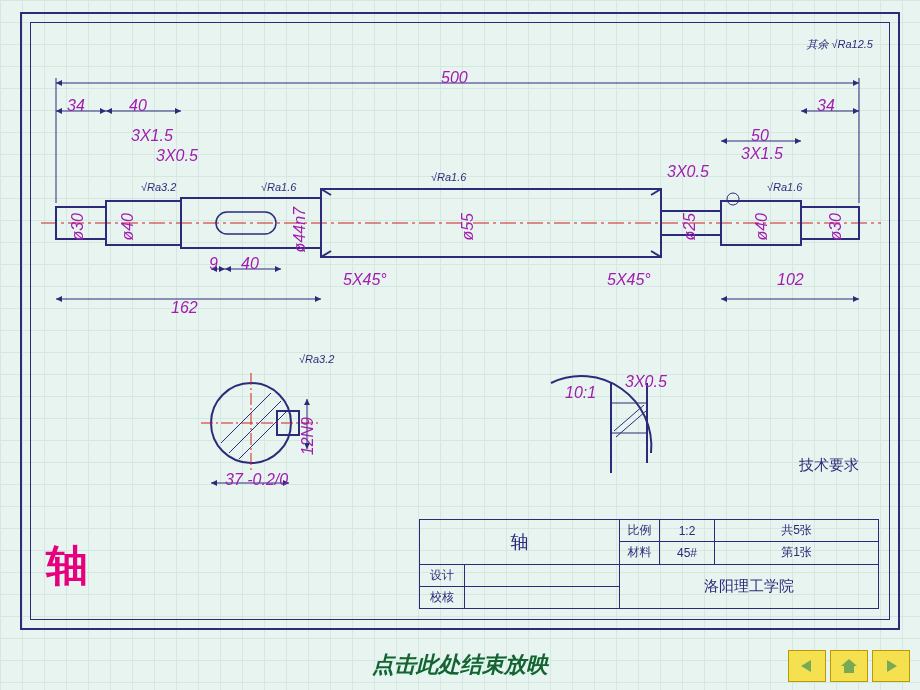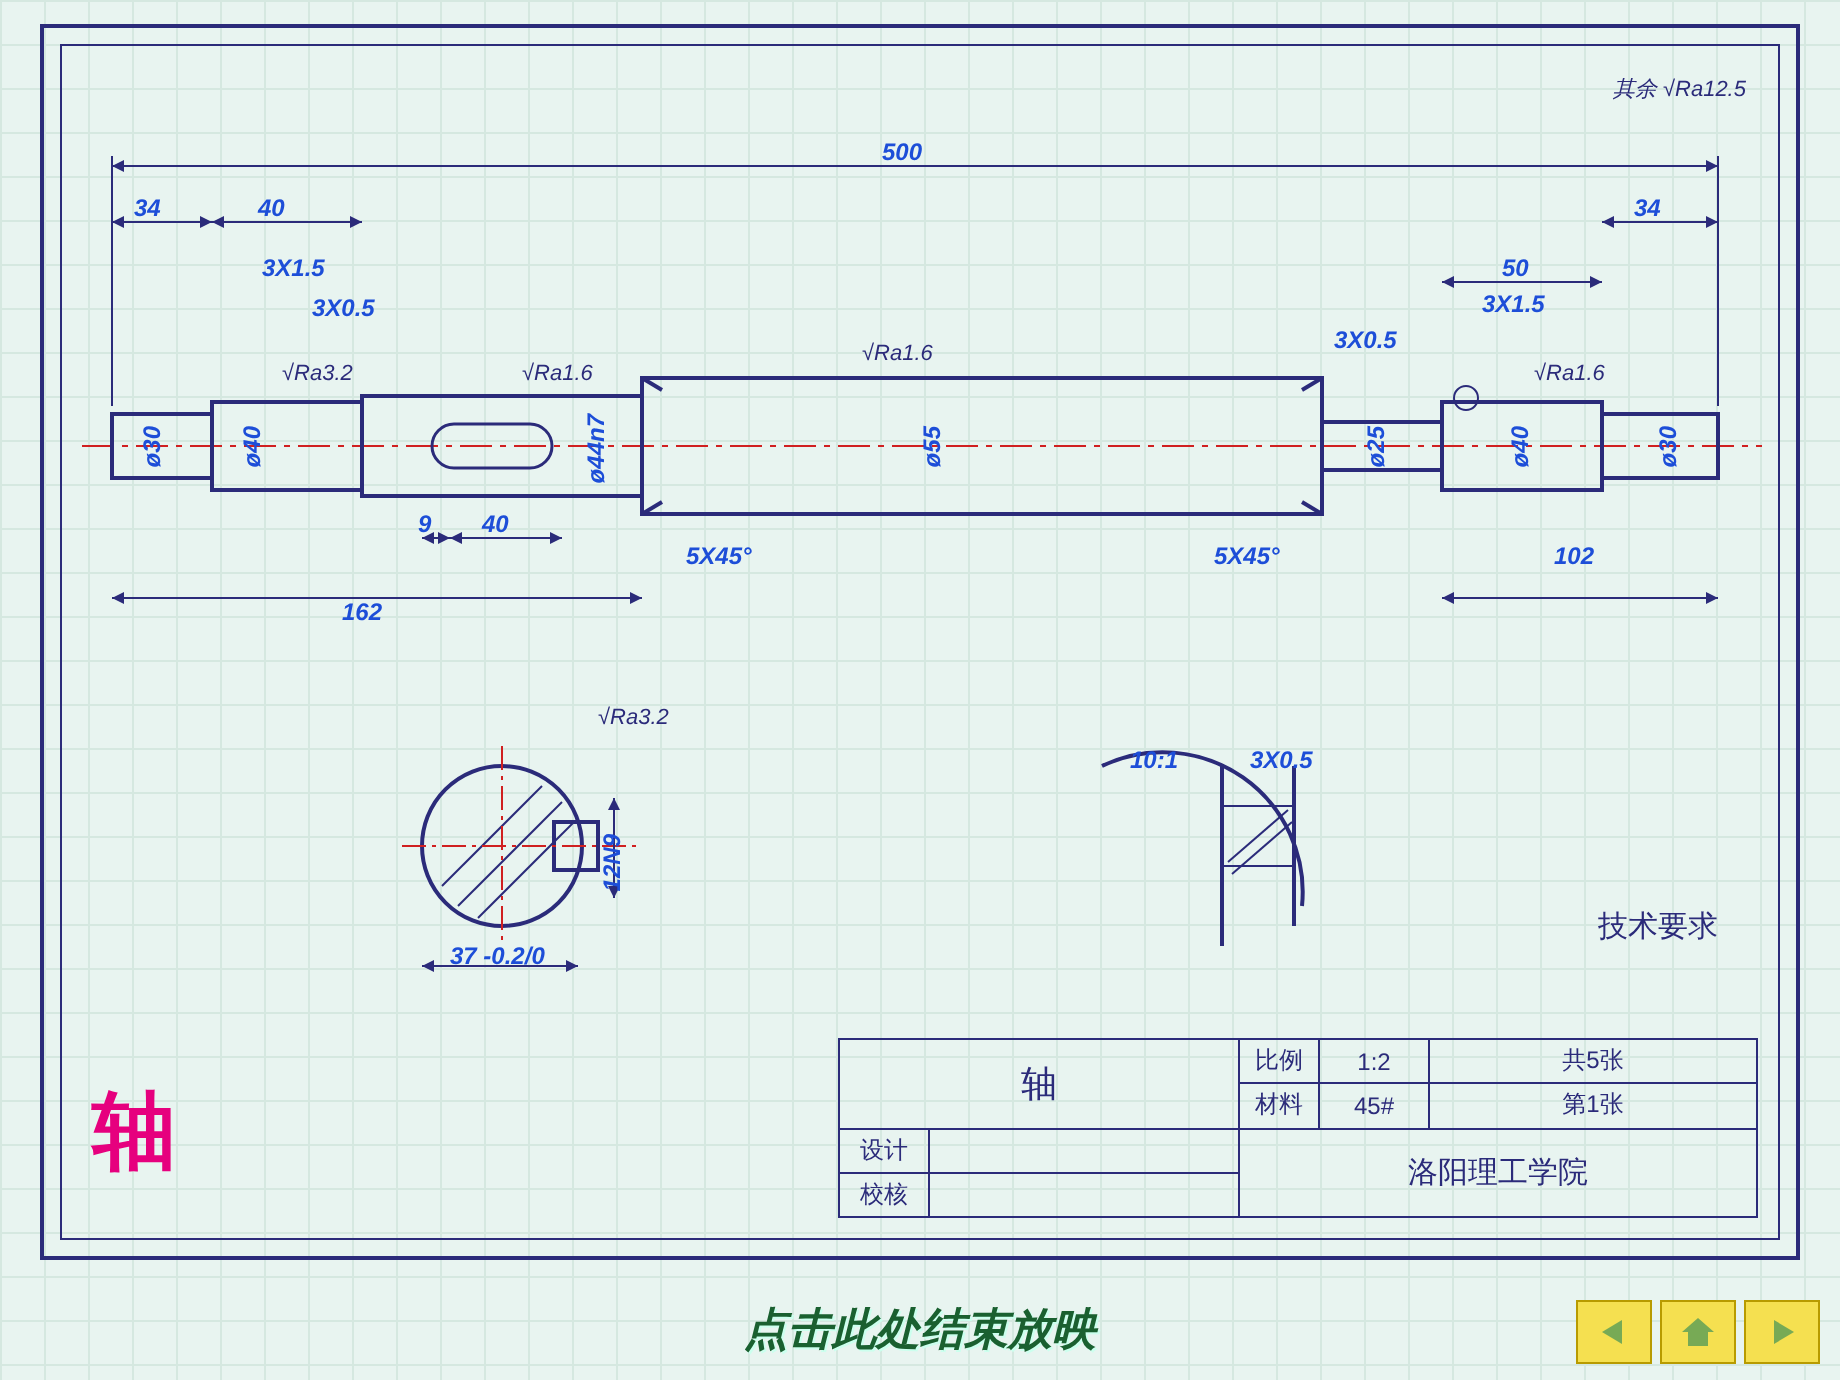--- a/index.html
+++ b/index.html
@@ -73,25 +73,24 @@
   }
   .tech-req {
     position: absolute;
     right: 30px; top: 430px;
     color: #2b2b7a;
     font-size: 13px;
     line-height: 1.6;
   }
   .dim {
     position: absolute;
-    color: #1d4ed8;
-    font-size: 12px;
+    color: #a21caf;
+    font-size: 16px;
     font-style: italic;
     white-space: nowrap;
-    font-weight: bold;
   }
   .dim.v { writing-mode: vertical-rl; transform: rotate(180deg); }
   .surface-note { position: absolute; color:#2b2b7a; font-size:11px;font-style:italic; }
 </style>
 </head>
 <body>
 
 <div class="drawing-frame">
   <div class="inner-frame">
 
@@ -199,32 +198,32 @@
     <div class="dim v" style="left:88px;top:190px;">ø40</div>
     <div class="dim v" style="left:260px;top:184px;">ø44n7</div>
     <div class="dim v" style="left:428px;top:190px;">ø55</div>
     <div class="dim v" style="left:650px;top:190px;">ø25</div>
     <div class="dim v" style="left:722px;top:190px;">ø40</div>
     <div class="dim v" style="left:796px;top:190px;">ø30</div>
 
     <div class="dim" style="left:194px;top:448px;">37 -0.2/0</div>
     <div class="dim v" style="left:268px;top:394px;">12N9</div>
 
-    <div class="dim" style="left:534px;top:350px;">10:1</div>
+    <div class="dim" style="left:534px;top:361px;">10:1</div>
     <div class="dim" style="left:594px;top:350px;">3X0.5</div>
 
     <div class="surface-note" style="right:16px;top:14px;">其余 √Ra12.5</div>
     <div class="surface-note" style="left:110px;top:158px;">√Ra3.2</div>
     <div class="surface-note" style="left:230px;top:158px;">√Ra1.6</div>
     <div class="surface-note" style="left:400px;top:148px;">√Ra1.6</div>
     <div class="surface-note" style="left:736px;top:158px;">√Ra1.6</div>
     <div class="surface-note" style="left:268px;top:330px;">√Ra3.2</div>
 
     <div class="tech-req">
-      <div style="font-size:15px;font-family:Liberation Mono, monospace;">技术要求</div>
+      <div style="font-size:15px;">技术要求</div>
     </div>
 
     <div class="title-block">
       <table>
         <tbody>
             <tr>
           <td rowspan="2" colspan="2" style="width:200px;font-size:18px;">轴</td>
           <td style="width:40px;">比例</td>
           <td style="width:55px;">1:2</td>
           <td>共5张</td>

